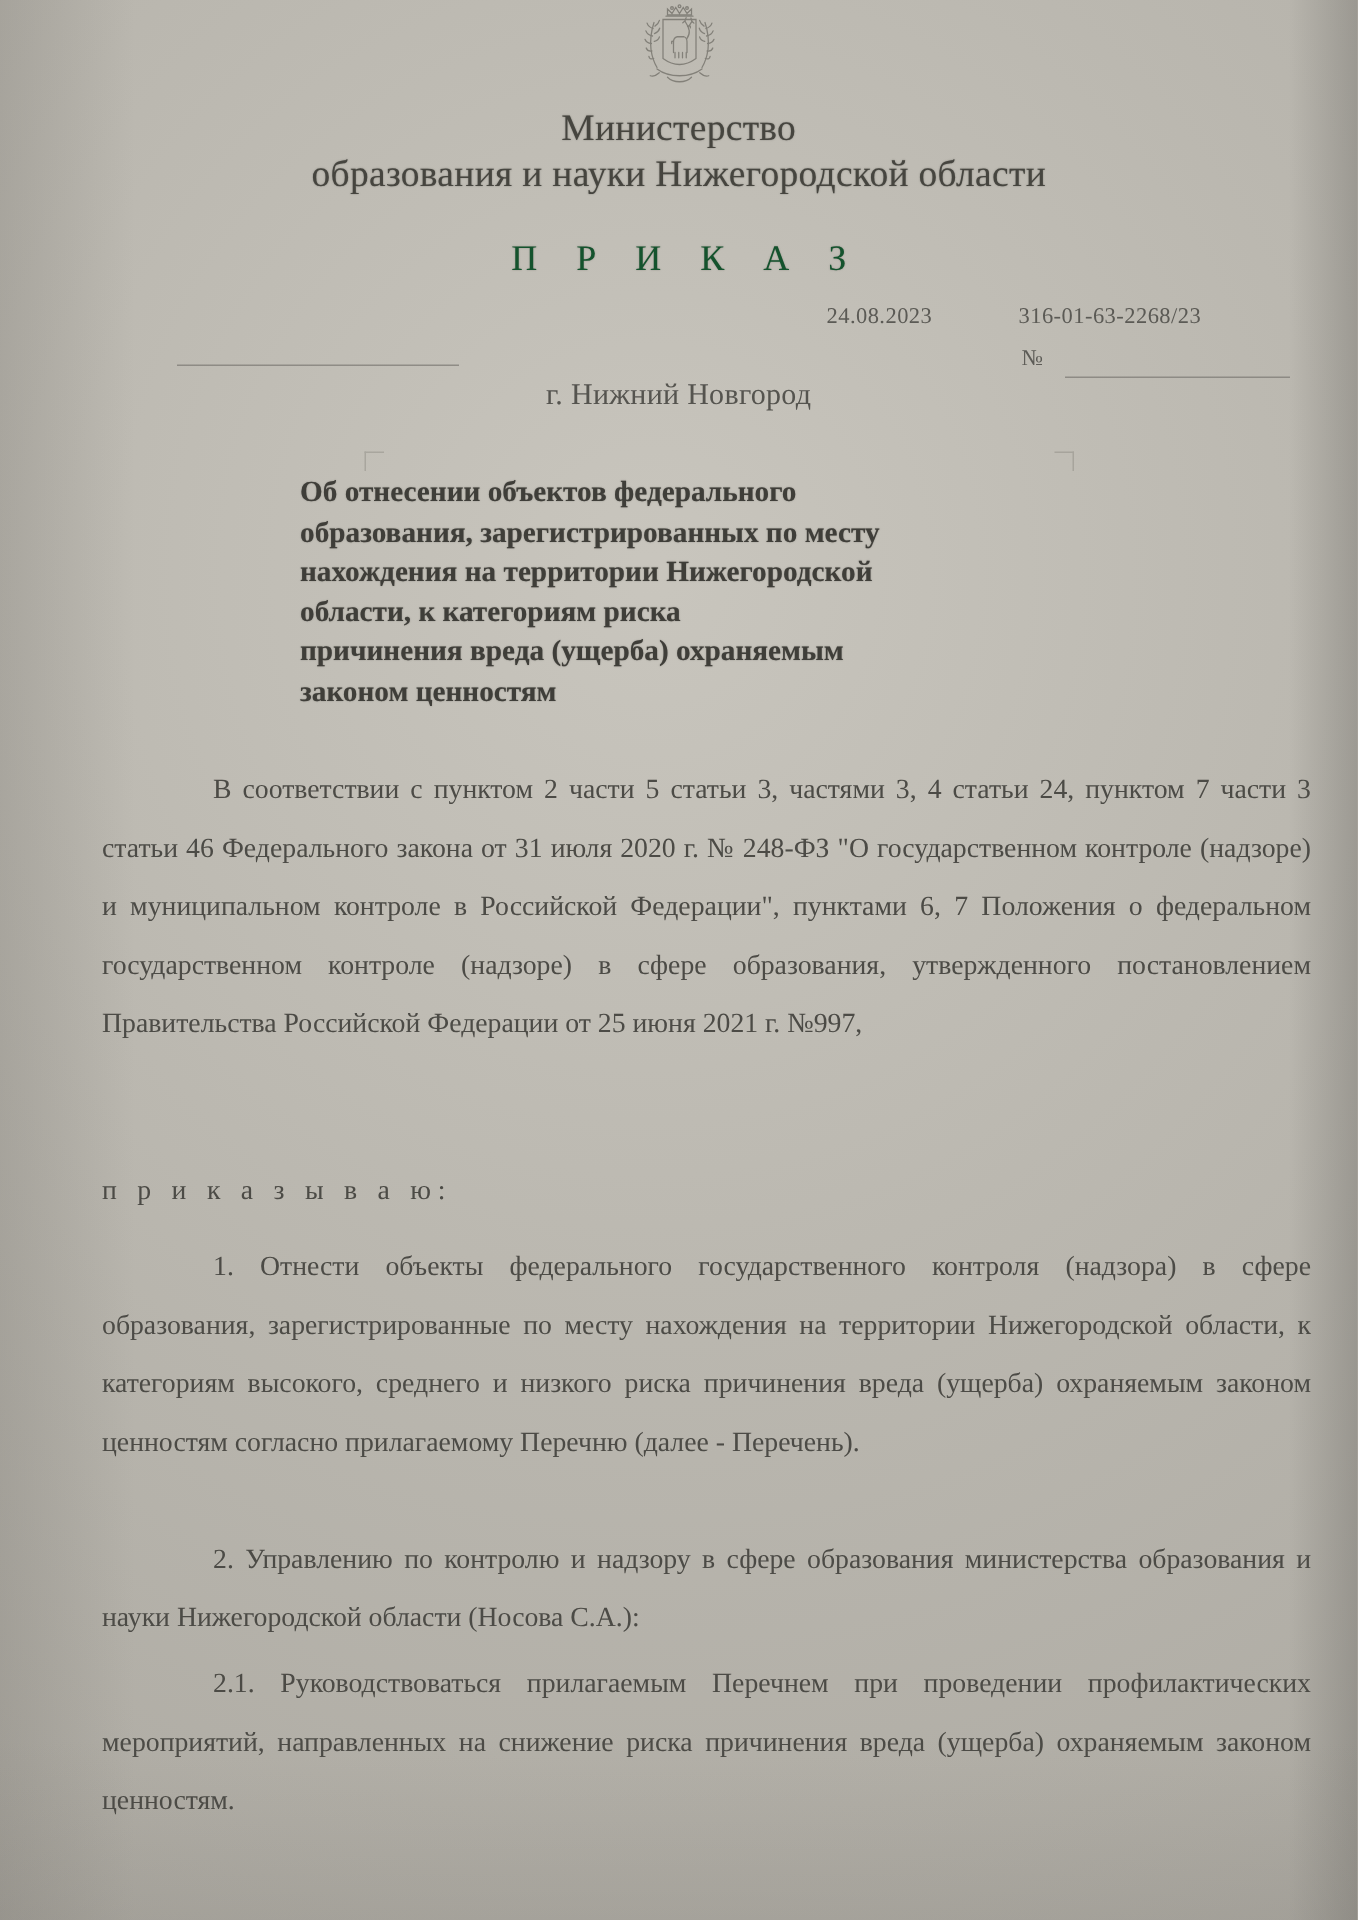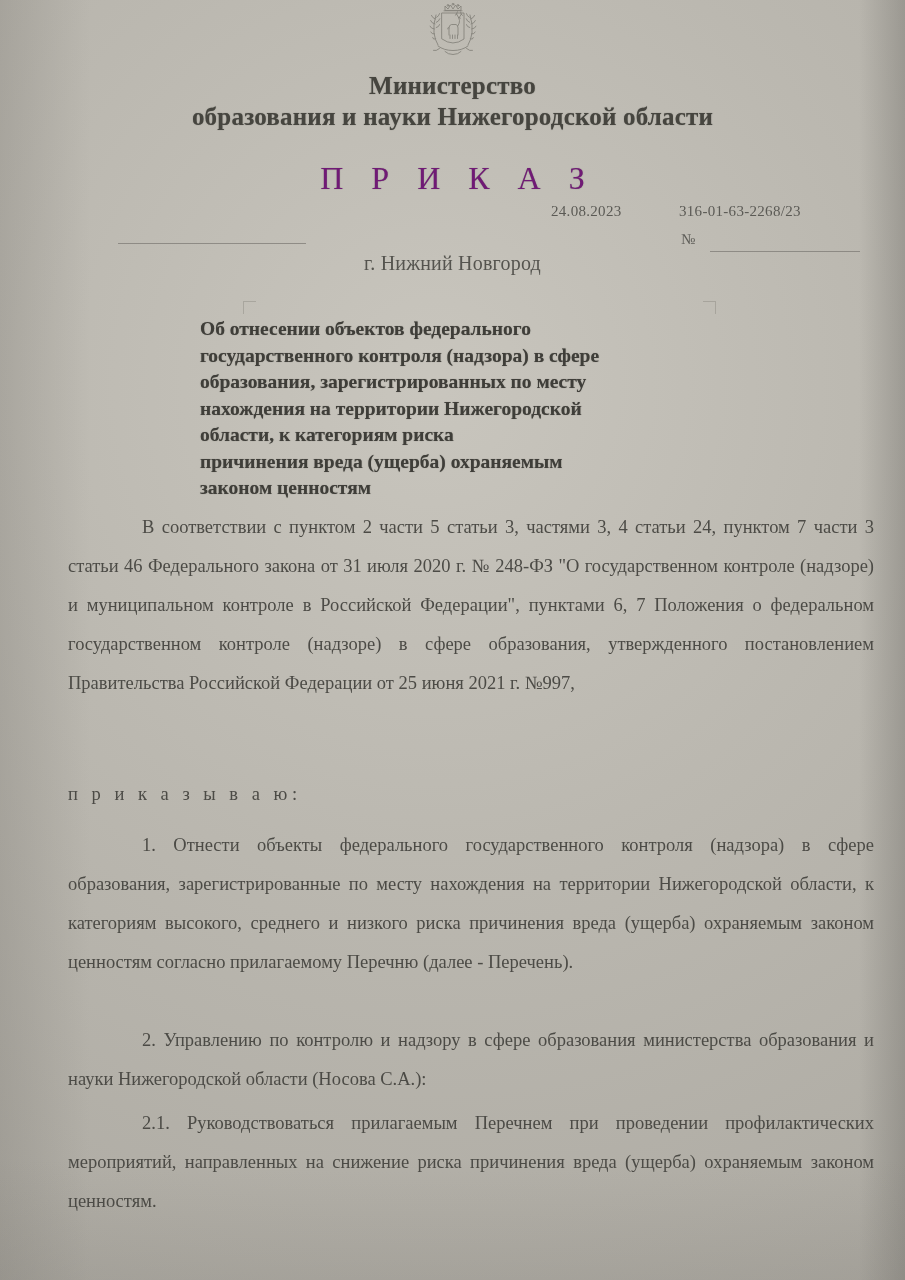--- a/index.html
+++ b/index.html
@@ -63,39 +63,39 @@
     height: 62px;
     opacity: 0.62;
   }
 
   
   .ministry {
     position: absolute;
     left: 0; right: 0;
     top: 70px;
     text-align: center;
-    font-weight: bold;
+    font-weight: normal;
     font-size: 25px;
     line-height: 31px;
     letter-spacing: 0.2px;
     color: #46453f;
     text-shadow: 0 0 1.1px rgba(70,69,63,0.55);
   }
   .ministry .l2 { display: block; }
 
   
   .prikaz {
     position: absolute;
     left: 0; right: 0;
     top: 160px;
     text-align: center;
-    font-size: 32px;
+    font-size: 24px;
     letter-spacing: 10px;
     text-indent: 10px;
-    color: #701a75;
+    color: #14532d;
     text-shadow: 0 0 1px rgba(76,75,70,0.5);
   }
 
   
   .stamp-row {
     position: absolute;
     top: 203px;
     left: 0; right: 0;
     font-size: 15px;
     color: #5b5a55;
@@ -286,21 +286,20 @@
     <div class="no-sign">№</div>
     <div class="rule-right"></div>
 
     <div class="city">г. Нижний Новгород</div>
 
     <div class="bracket tl"></div>
     <div class="bracket tr"></div>
 
     <div class="subject">
       <span>Об отнесении объектов федерального</span>
-      <span>государственного контроля (надзора) в сфере</span>
       <span>образования, зарегистрированных по месту</span>
       <span>нахождения на территории Нижегородской</span>
       <span>области, к категориям риска</span>
       <span>причинения вреда (ущерба)  охраняемым</span>
       <span>законом ценностям</span>
     </div>
 
     <div class="body">
       <p class="para indent">В соответствии с пунктом 2 части 5 статьи 3, частями 3, 4 статьи 24, пунктом 7 части 3 статьи 46 Федерального закона от 31 июля 2020 г.  № 248-ФЗ "О государственном контроле (надзоре) и муниципальном контроле в Российской Федерации", пунктами 6, 7 Положения о федеральном государственном контроле (надзоре) в сфере образования, утвержденного постановлением Правительства Российской Федерации от 25 июня 2021 г. №997,</p>
     </div>

